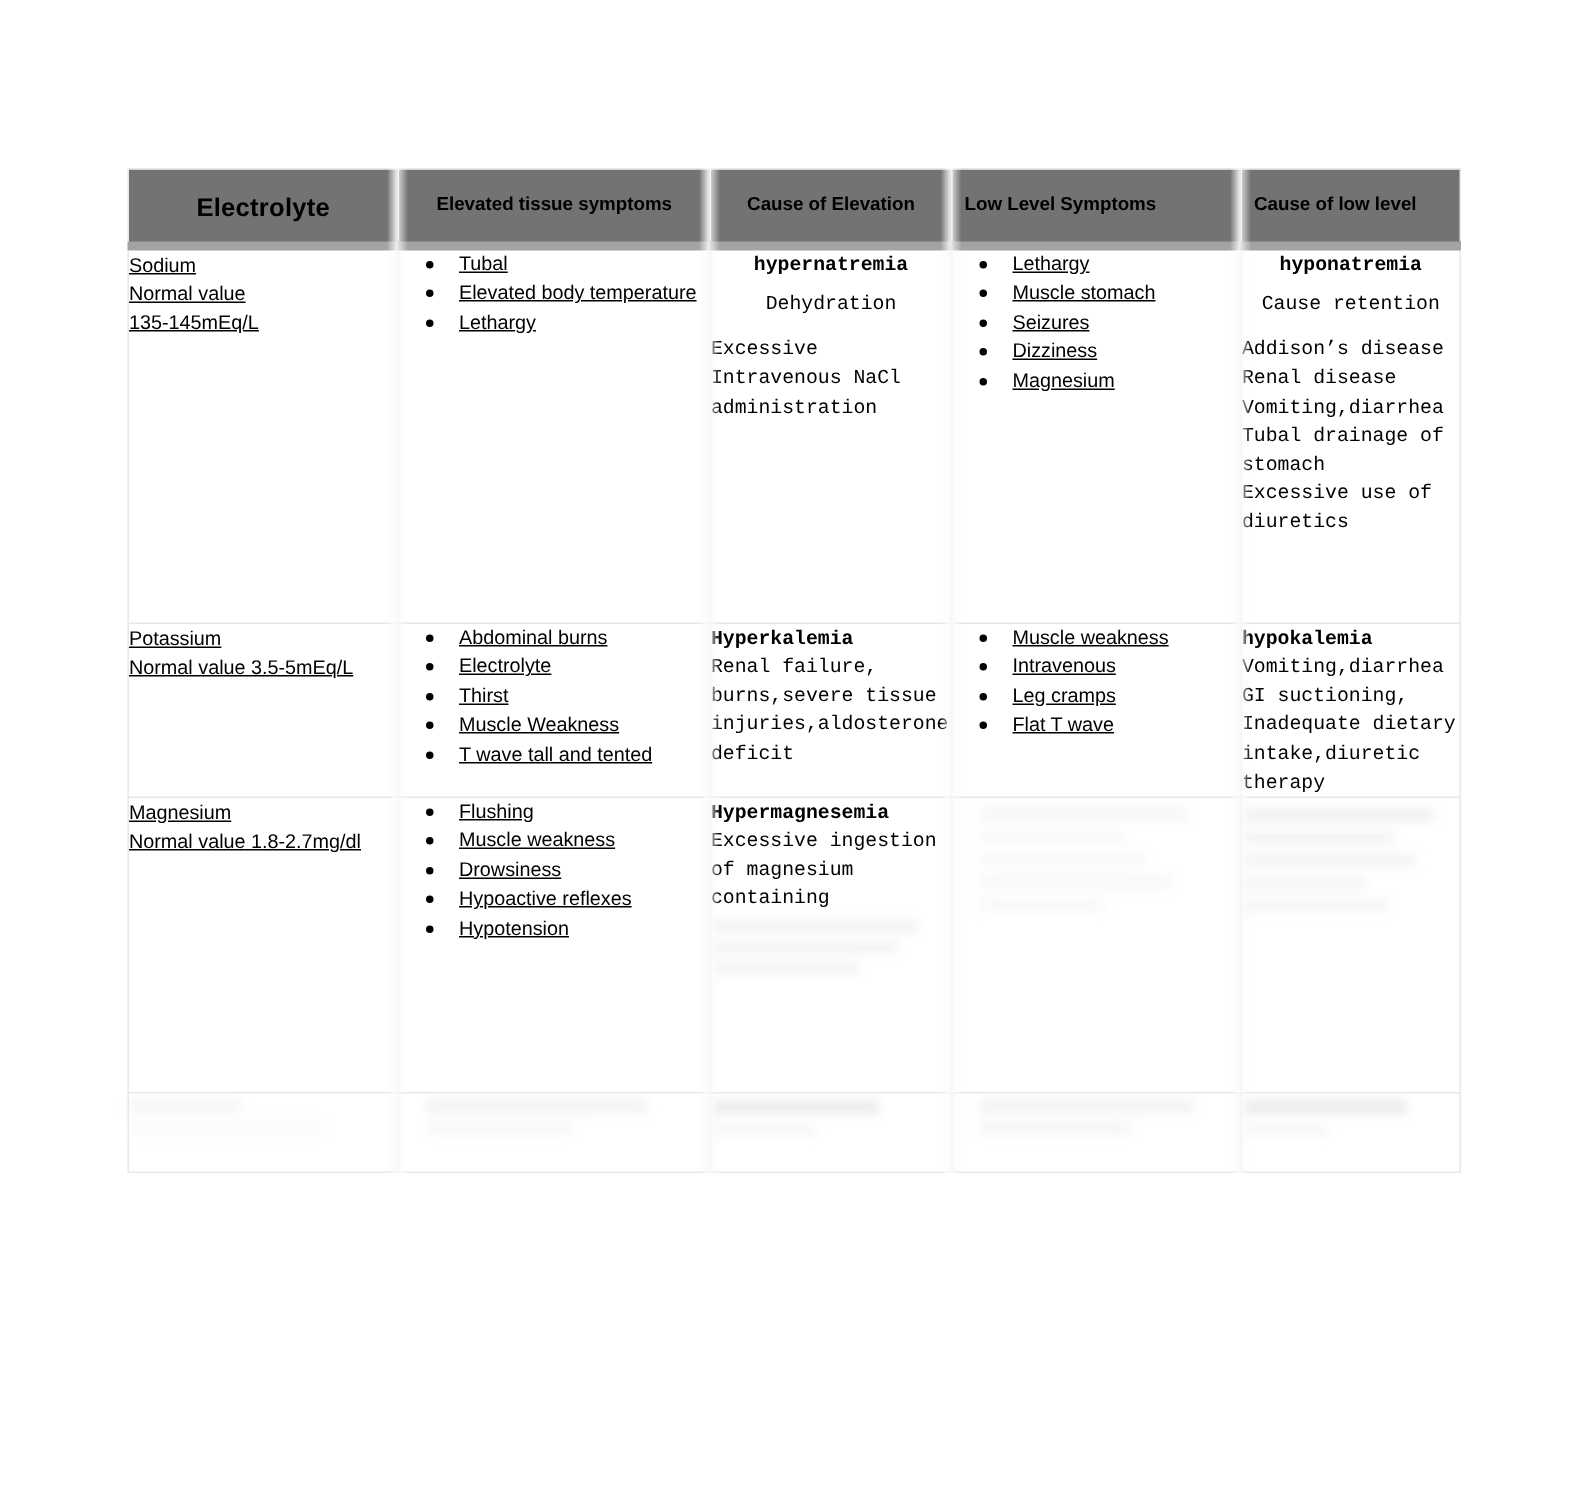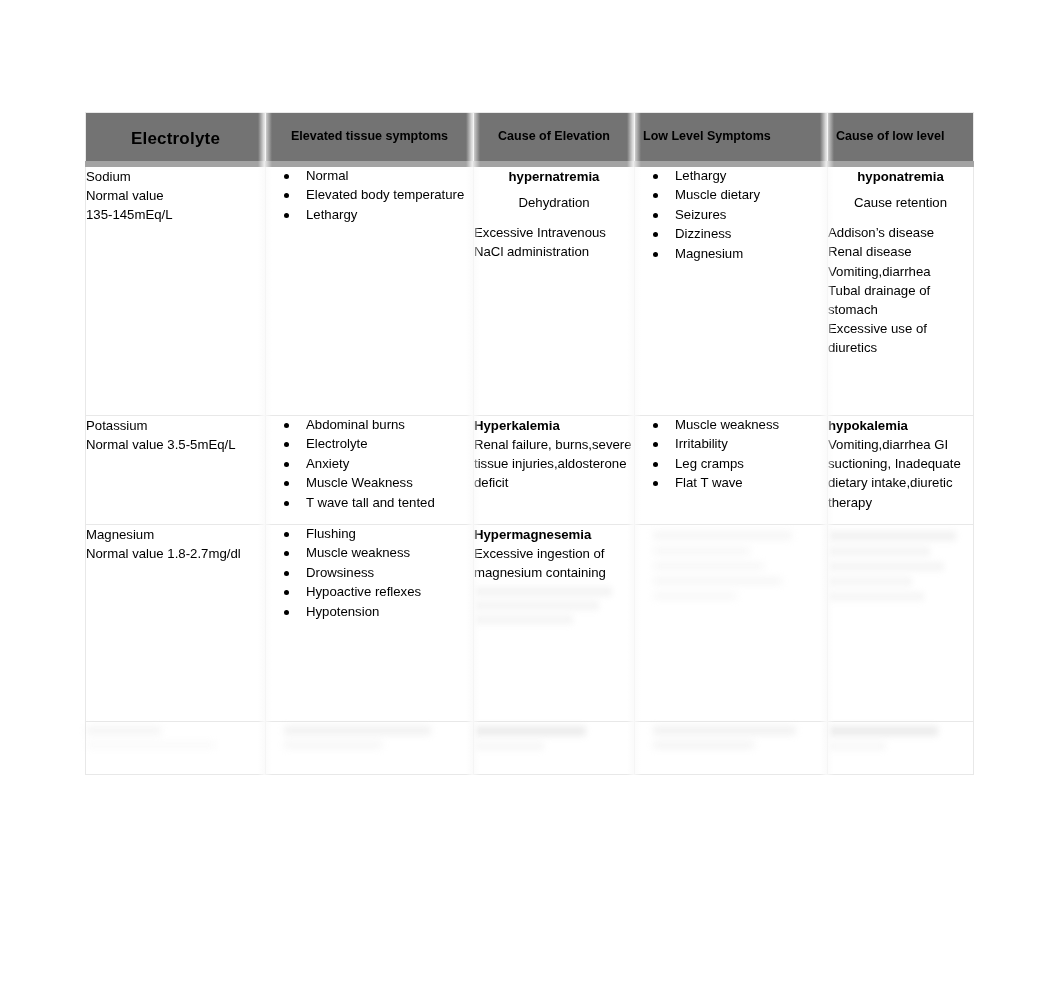--- a/index.html
+++ b/index.html
@@ -71,23 +71,23 @@
   }
 
   
   td.cell {
     padding: 6px 8px 10px 8px;
     font-size: 13.2px;
     line-height: 1.45;
   }
 
   
-  .sans { font-family: "Liberation Sans", sans-serif; }
-  
-  .serif { font-family: Liberation Sans, sans-serif; font-size: 15px; line-height: 1.27; margin-top: 36px; }
+  .sans { font-family: "Liberation Sans", sans-serif; text-decoration: underline; }
+  
+  .serif { font-family: Liberation Mono, monospace; font-size: 15px; line-height: 1.27; margin-top: 36px; }
 
   .name-line { display: block; }
 
   ul.bullets {
     margin: 0;
     padding: 0 0 0 30px;
     list-style: none;
   }
   ul.bullets li {
     position: relative;
@@ -157,38 +157,38 @@
 
         <tr>
           <td class="cell sans" style="height:248px">
             <span class="name-line">Sodium</span>
             <span class="name-line">Normal value</span>
             <span class="name-line">135-145mEq/L</span>
           </td>
 
           <td class="cell sans">
             <ul class="bullets">
-              <li>Normal</li>
+              <li>Tubal</li>
               <li>Elevated body temperature</li>
               <li>Lethargy</li>
             </ul>
           </td>
 
           <td class="cell serif">
             <div class="center bold">hypernatremia</div>
             <div class="gap-sm"></div>
             <div class="center">Dehydration</div>
             <div class="gap-md"></div>
             <div class="left">Excessive Intravenous NaCl administration</div>
           </td>
 
           <td class="cell sans">
             <ul class="bullets">
               <li>Lethargy</li>
-              <li>Muscle dietary</li>
+              <li>Muscle stomach</li>
               <li>Seizures</li>
               <li>Dizziness</li>
               <li>Magnesium</li>
             </ul>
           </td>
 
           <td class="cell serif">
             <div class="center bold">hyponatremia</div>
             <div class="gap-sm"></div>
             <div class="center">Cause retention</div>
@@ -204,35 +204,35 @@
         <tr>
           <td class="cell sans" style="height:108px">
             <span class="name-line">Potassium</span>
             <span class="name-line">Normal value 3.5-5mEq/L</span>
           </td>
 
           <td class="cell sans">
             <ul class="bullets">
               <li>Abdominal burns</li>
               <li>Electrolyte</li>
-              <li>Anxiety</li>
+              <li>Thirst</li>
               <li>Muscle Weakness</li>
               <li>T wave tall and tented</li>
             </ul>
           </td>
 
           <td class="cell serif">
             <div class="left bold">Hyperkalemia</div>
             <div class="left">Renal failure, burns,severe tissue injuries,aldosterone deficit</div>
           </td>
 
           <td class="cell sans">
             <ul class="bullets">
               <li>Muscle weakness</li>
-              <li>Irritability</li>
+              <li>Intravenous</li>
               <li>Leg cramps</li>
               <li>Flat T wave</li>
             </ul>
           </td>
 
           <td class="cell serif">
             <div class="left bold">hypokalemia</div>
             <div class="left">Vomiting,diarrhea GI suctioning, Inadequate dietary intake,diuretic therapy</div>
           </td>
         </tr>

